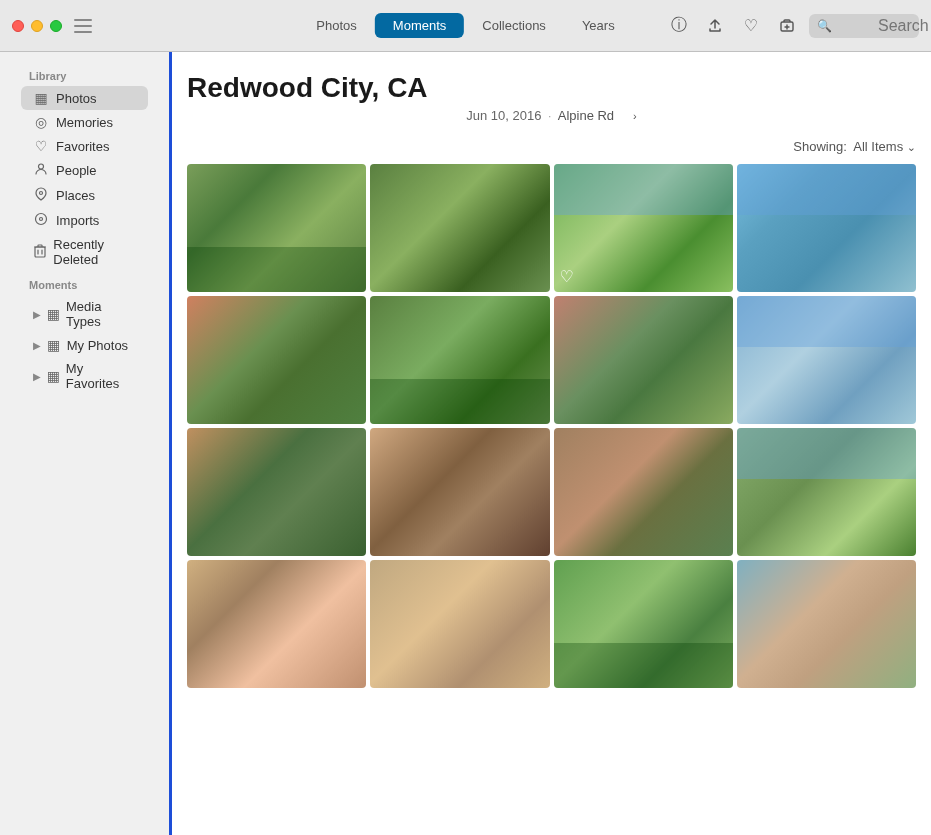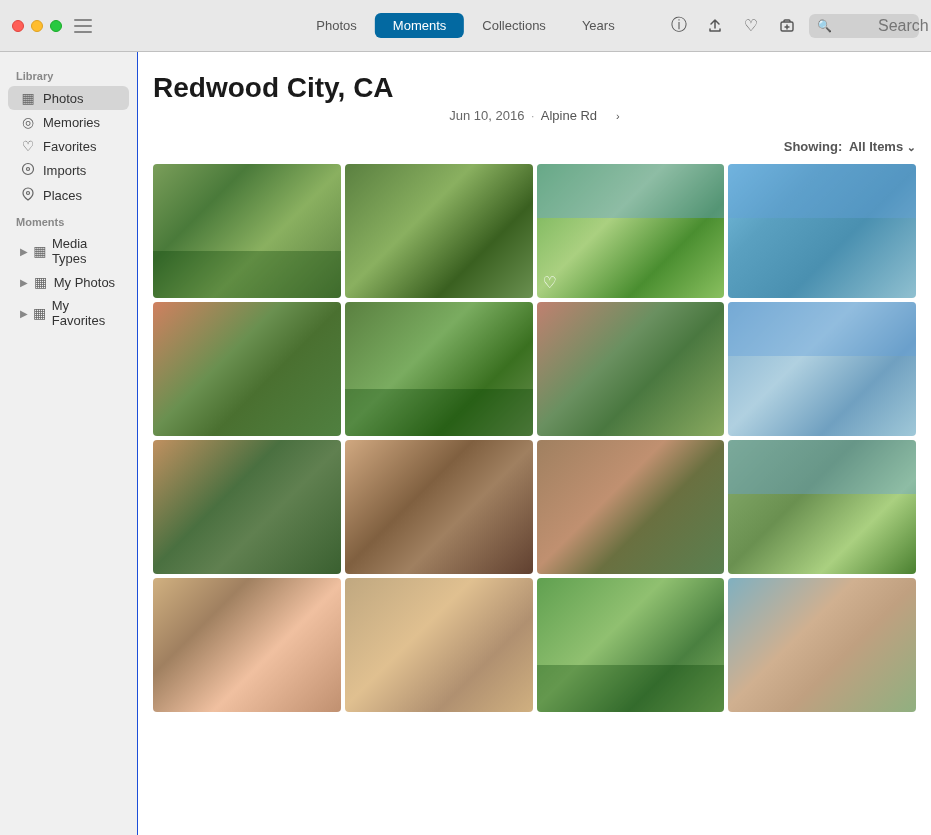--- a/index.html
+++ b/index.html
@@ -119,26 +119,26 @@
     
     .app-body {
       display: flex;
       flex: 1;
       overflow: hidden;
       background: #fff;
     }
 
     
     .sidebar {
-      width: 138px;
+      width: 172px;
       background: #f0f0f0;
-      border-right: 1px solid #1d4ed8;
+      border-right: 3px solid #1d4ed8;
       overflow-y: auto;
       flex-shrink: 0;
-      padding: 10px 4px;
+      padding: 10px 17px;
     }
     .sidebar-section-label {
       font-size: 11px;
       font-weight: 600;
       color: #888;
       padding: 8px 12px 4px;
       text-transform: none;
       letter-spacing: 0;
     }
     .sidebar-item {
@@ -203,21 +203,20 @@
       align-items: center;
       gap: 19px;
     }
     .alpine-link .arrow { font-size: 11px; }
 
     .showing-bar {
       display: flex;
       justify-content: flex-end;
       margin-bottom: 10px;
       align-items: center;
-      font-weight: bold;
     }
     .showing-text {
       font-size: 13px;
       color: #555;
       cursor: pointer;
     }
     .showing-caret { font-size: 11px; color: #555; }
 
     
     .photo-grid {
@@ -344,34 +343,54 @@
       <span class="sidebar-item-icon">◎</span>
       <span>Memories</span>
     </div>
     <div class="sidebar-item">
       <span class="sidebar-item-icon">♡</span>
       <span>Favorites</span>
     </div>
     <div class="sidebar-item">
       <span class="sidebar-item-icon">
         <svg width="14" height="14" viewBox="0 0 14 14" fill="none">
-          <circle cx="7" cy="7" r="5.5" stroke="#666" stroke-width="1.2"></circle>
-          <circle cx="7" cy="7" r="1.5" stroke="#666" stroke-width="1.2"></circle>
+          <circle cx="7" cy="4.5" r="2.5" stroke="#666" stroke-width="1.2"></circle>
+          <path d="M2 12 C2 9 5 7.5 7 7.5 C9 7.5 12 9 12 12" stroke="#666" stroke-width="1.2" stroke-linecap="round"></path>
         </svg>
       </span>
-      <span>Imports</span>
+      <span>People</span>
     </div>
     <div class="sidebar-item">
       <span class="sidebar-item-icon">
         <svg width="12" height="14" viewBox="0 0 12 14" fill="none">
           <path d="M6 1 C3.2 1 1 3.2 1 6 C1 9.5 6 13 6 13 C6 13 11 9.5 11 6 C11 3.2 8.8 1 6 1Z" stroke="#666" stroke-width="1.2"></path>
           <circle cx="6" cy="6" r="1.5" stroke="#666" stroke-width="1.2"></circle>
         </svg>
       </span>
       <span>Places</span>
+    </div>
+    <div class="sidebar-item">
+      <span class="sidebar-item-icon">
+        <svg width="14" height="14" viewBox="0 0 14 14" fill="none">
+          <circle cx="7" cy="7" r="5.5" stroke="#666" stroke-width="1.2"></circle>
+          <circle cx="7" cy="7" r="1.5" stroke="#666" stroke-width="1.2"></circle>
+        </svg>
+      </span>
+      <span>Imports</span>
+    </div>
+    <div class="sidebar-item">
+      <span class="sidebar-item-icon">
+        <svg width="12" height="14" viewBox="0 0 12 14" fill="none">
+          <rect x="1" y="3" width="10" height="10" rx="1" stroke="#666" stroke-width="1.2"></rect>
+          <path d="M0 3 H12 M4 3 V1.5 Q4 1 4.5 1 H7.5 Q8 1 8 1.5 V3" stroke="#666" stroke-width="1.2"></path>
+          <line x1="4" y1="6" x2="4" y2="10" stroke="#666" stroke-width="1.2" stroke-linecap="round"></line>
+          <line x1="8" y1="6" x2="8" y2="10" stroke="#666" stroke-width="1.2" stroke-linecap="round"></line>
+        </svg>
+      </span>
+      <span>Recently Deleted</span>
     </div>
 
     <div class="sidebar-section-label">Moments</div>
 
     <div class="sidebar-group-item">
       <span class="chevron">▶</span>
       <span class="sidebar-item-icon">▦</span>
       <span>Media Types</span>
     </div>
     <div class="sidebar-group-item">

